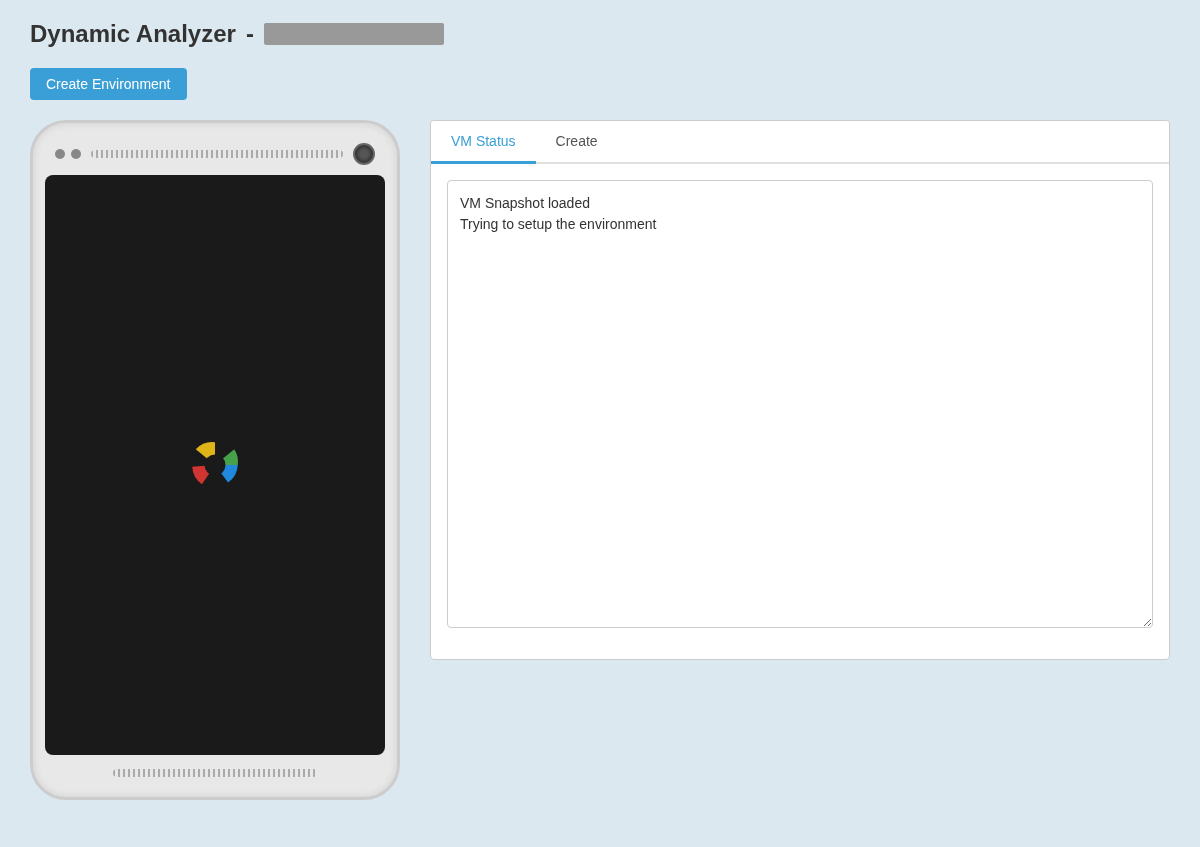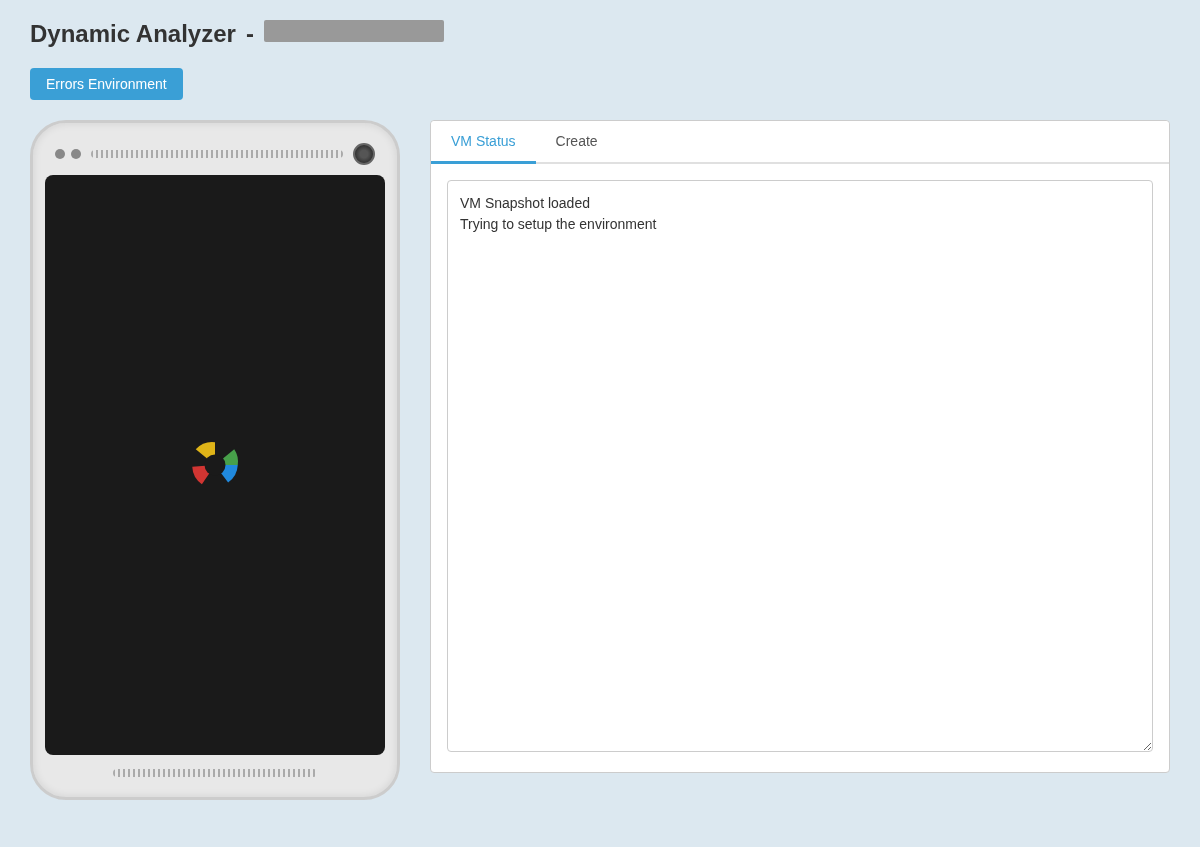--- a/index.html
+++ b/index.html
@@ -6,20 +6,21 @@
 
     body {
       background-color: #dce8f0;
       font-family: Arial, sans-serif;
       min-height: 847px;
       padding: 20px 30px;
     }
 
     .page-header {
       display: flex;
+      align-items: center;
       margin-bottom: 20px;
       gap: 10px;
     }
 
     .page-title {
       font-size: 24px;
       font-weight: bold;
       color: #333;
     }
 
@@ -178,21 +179,21 @@
       font-weight: 500;
     }
 
     .tab-content {
       padding: 16px;
       flex: 1;
     }
 
     .status-textarea {
       width: 100%;
-      height: 572px;
+      height: 448px;
       border: 1px solid #ccc;
       border-radius: 4px;
       padding: 12px;
       font-size: 14px;
       color: #333;
       resize: both;
       font-family: Arial, sans-serif;
       line-height: 1.5;
     }
   </style>
@@ -202,21 +203,21 @@
 
 
 
 <div class="page-header">
   <span class="page-title">Dynamic Analyzer</span>
   <span class="page-title">-</span>
   <div class="title-input"></div>
 </div>
 
 
-<button class="create-env-btn">Errors Environment</button>
+<button class="create-env-btn">Create Environment</button>
 
 
 <div class="main-content">
 
   <div class="phone-mockup">
     <div class="phone-top-bar">
       <div class="phone-camera-dots">
         <div class="phone-dot"></div>
         <div class="phone-dot"></div>
       </div>

